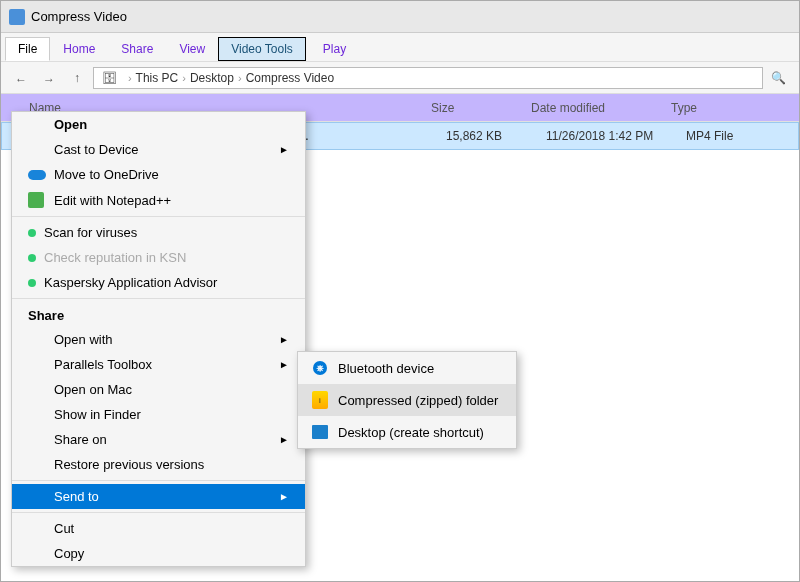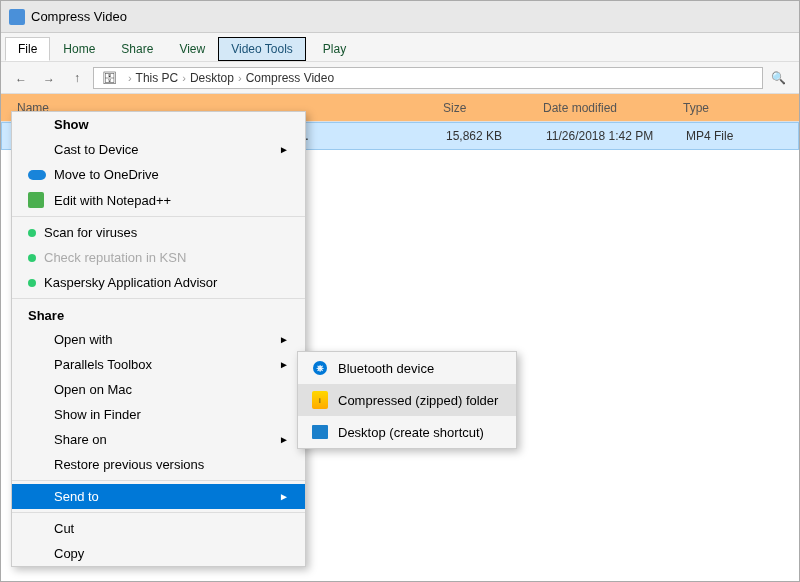--- a/index.html
+++ b/index.html
@@ -51,21 +51,21 @@
     .ribbon-tabs {
       display: flex;
       align-items: flex-end;
       height: 28px;
       padding: 0 4px;
     }
 
     .ribbon-tab {
       padding: 4px 12px;
       font-size: 12px;
-      color: #14532d;
+      color: #6d28d9;
       cursor: pointer;
       border: 1px solid transparent;
     }
 
     .ribbon-tab.active {
       background: #fff;
       border: 1px solid #ccc;
       border-bottom: 1px solid #fff;
       color: #000;
     }
@@ -120,22 +120,22 @@
 
     .path-item {
       color: #333;
     }
 
     
     .file-list-header {
       display: flex;
       align-items: center;
       height: 28px;
-      padding: 0 16px;
-      background: #fdba74;
+      padding: 0 28px;
+      background: #c4b5fd;
       border-bottom: 1px solid #e0e0e0;
       font-size: 12px;
       color: #555;
     }
 
     .col-name { flex: 1; }
     .col-size { width: 100px; }
     .col-date { width: 140px; }
     .col-type { width: 100px; }
 
@@ -356,21 +356,21 @@
     <div class="file-icon mp4-icon">▶</div>
     <div class="file-name col-name">How to Change View Modes in Parallels Desktop...</div>
     <div class="file-size col-size">15,862 KB</div>
     <div class="file-date col-date">11/26/2018 1:42 PM</div>
     <div class="file-type col-type">MP4 File</div>
   </div>
 
   <div class="context-menu">
     <div class="menu-item" style="font-weight:bold;">
       <span class="menu-icon"></span>
-      <span>Show</span>
+      <span>Open</span>
     </div>
     <div class="menu-item">
       <span class="menu-icon"></span>
       <span>Cast to Device</span>
       <span class="submenu-arrow">►</span>
     </div>
     <div class="menu-item">
       <span class="menu-icon">
         <div class="onedrive-icon" style="width:18px;height:10px;background:#0078d7;border-radius:6px;"></div>
       </span>

